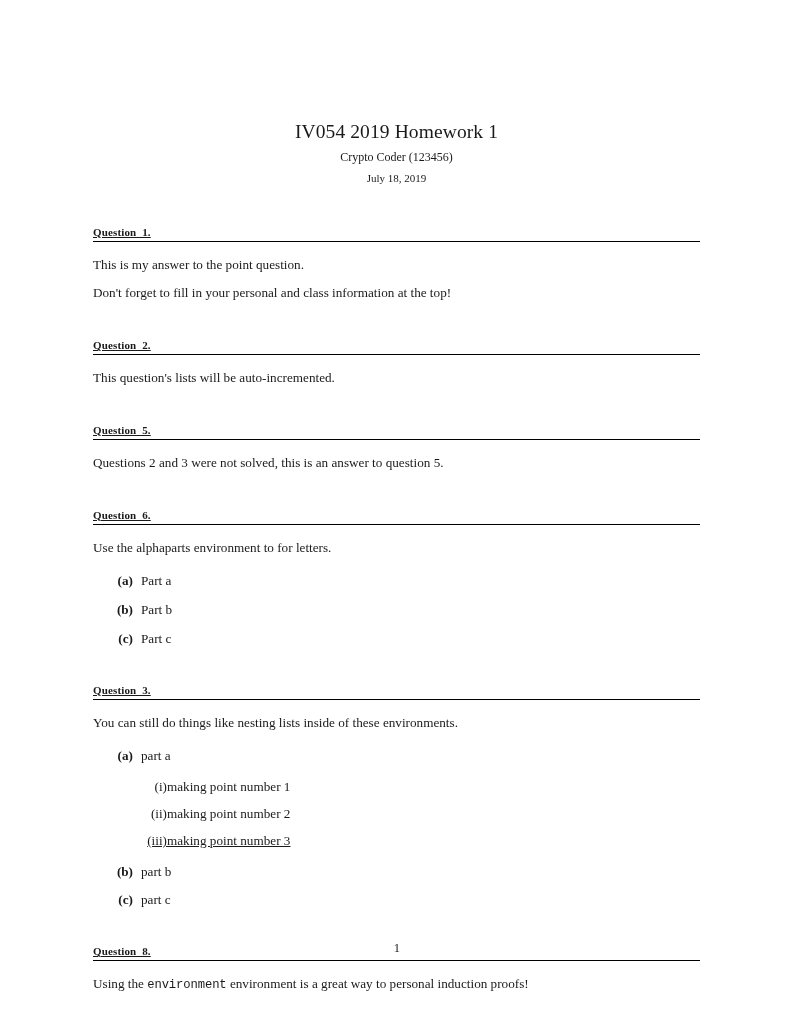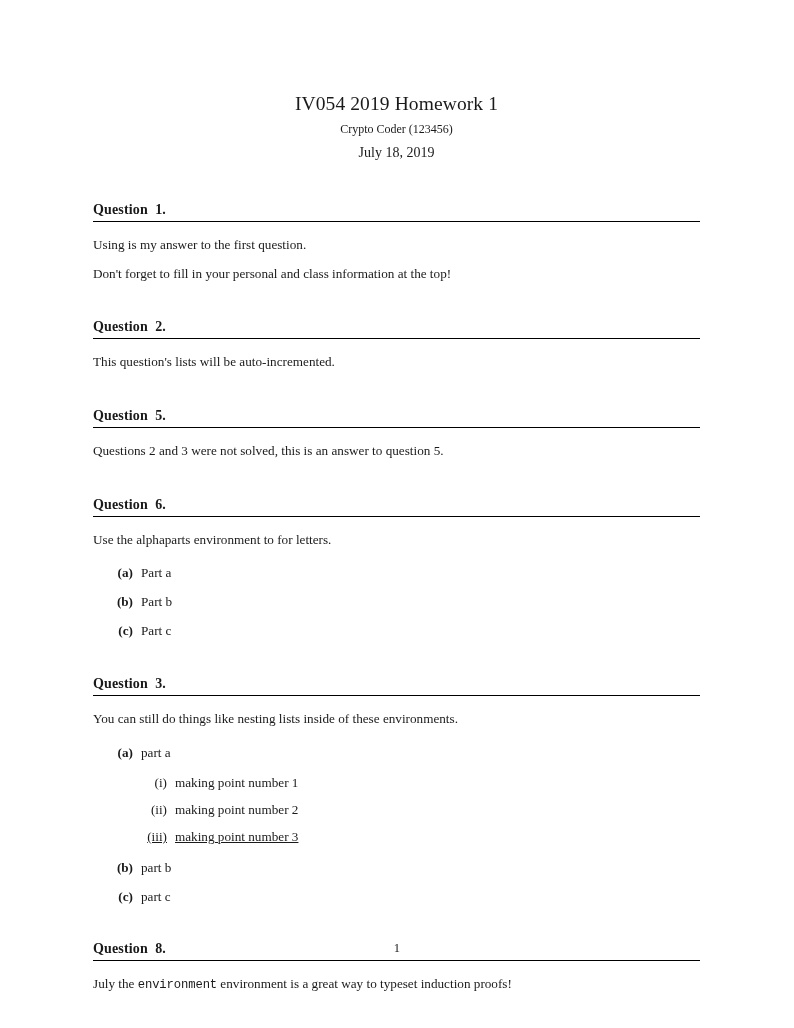--- a/index.html
+++ b/index.html
@@ -23,53 +23,54 @@
   .content {
     position: absolute;
     left: 93px;
     top: 0;
     width: 607px;
   }
 
   
   .titleblock {
     text-align: center;
-    padding-top: 92px;
+    padding-top: 120px;
   }
   .doc-title {
     font-size: 19.5px;
     line-height: 1.25;
     letter-spacing: 0.1px;
     margin: 0 0 2px 0;
     font-weight: normal;
   }
   .doc-author {
     font-size: 12px;
     line-height: 1.4;
     margin: 5px;
   }
   .doc-date {
-    font-size: 14px;
+    font-size: 11px;
     line-height: 1.4;
     margin: 1px 0 0 0;
   }
 
   
   .question {
     margin-top: 36px;
   }
   .question:first-of-type {
     margin-top: 39px;
   }
   .q-head {
-    font-size: 14px;
+    font-size: 11px;
     font-weight: bold;
     letter-spacing: 0.15px;
     padding-bottom: 3px;
     white-space: pre;
+    text-decoration: underline;
   }
   .q-rule {
     border: 0;
     border-top: 1.1px solid #000;
     margin: 0;
     width: 100%;
   }
   .q-body {
     margin-top: 14px;
   }
@@ -132,21 +133,20 @@
     margin-bottom: 0;
     text-decoration: underline;
   }
   .subpart-label {
     flex: 0 0 auto;
     width: 34px;
     text-align: right;
     padding-left: 40px;
   }
   .subpart-text {
-    padding-left: 8px;
   }
 
   
   .page-number {
     position: absolute;
     top: 941px;
     left: 0;
     width: 794px;
     text-align: center;
     font-size: 12.6px;
@@ -161,21 +161,21 @@
     <div class="titleblock">
       <h1 class="doc-title">IV054 2019 Homework 1</h1>
       <div class="doc-author">Crypto Coder (123456)</div>
       <div class="doc-date">July 18, 2019</div>
     </div>
 
     <section class="question">
       <div class="q-head">Question  1.</div>
       <hr class="q-rule">
       <div class="q-body">
-        <p class="q-para">Using is my answer to the first question.</p>
+        <p class="q-para">This is my answer to the point question.</p>
         <p class="q-para">Don't forget to fill in your personal and class information at the top!</p>
       </div>
     </section>
 
     <section class="question">
       <div class="q-head">Question  2.</div>
       <hr class="q-rule">
       <div class="q-body">
         <p class="q-para">This question's lists will be auto-incremented.</p>
       </div>
@@ -246,20 +246,20 @@
             <span class="part-text">part c</span>
           </li>
         </ul>
       </div>
     </section>
 
     <section class="question">
       <div class="q-head">Question  8.</div>
       <hr class="q-rule">
       <div class="q-body">
-        <p class="q-para"><span>July the </span><span class="tt">environment</span><span> environment is a great way to typeset induction proofs!</span></p>
+        <p class="q-para"><span>Using the </span><span class="tt">environment</span><span> environment is a great way to personal induction proofs!</span></p>
       </div>
     </section>
 
   </div>
 
   <div class="page-number">1</div>
 </div>
 
 </body></html>

